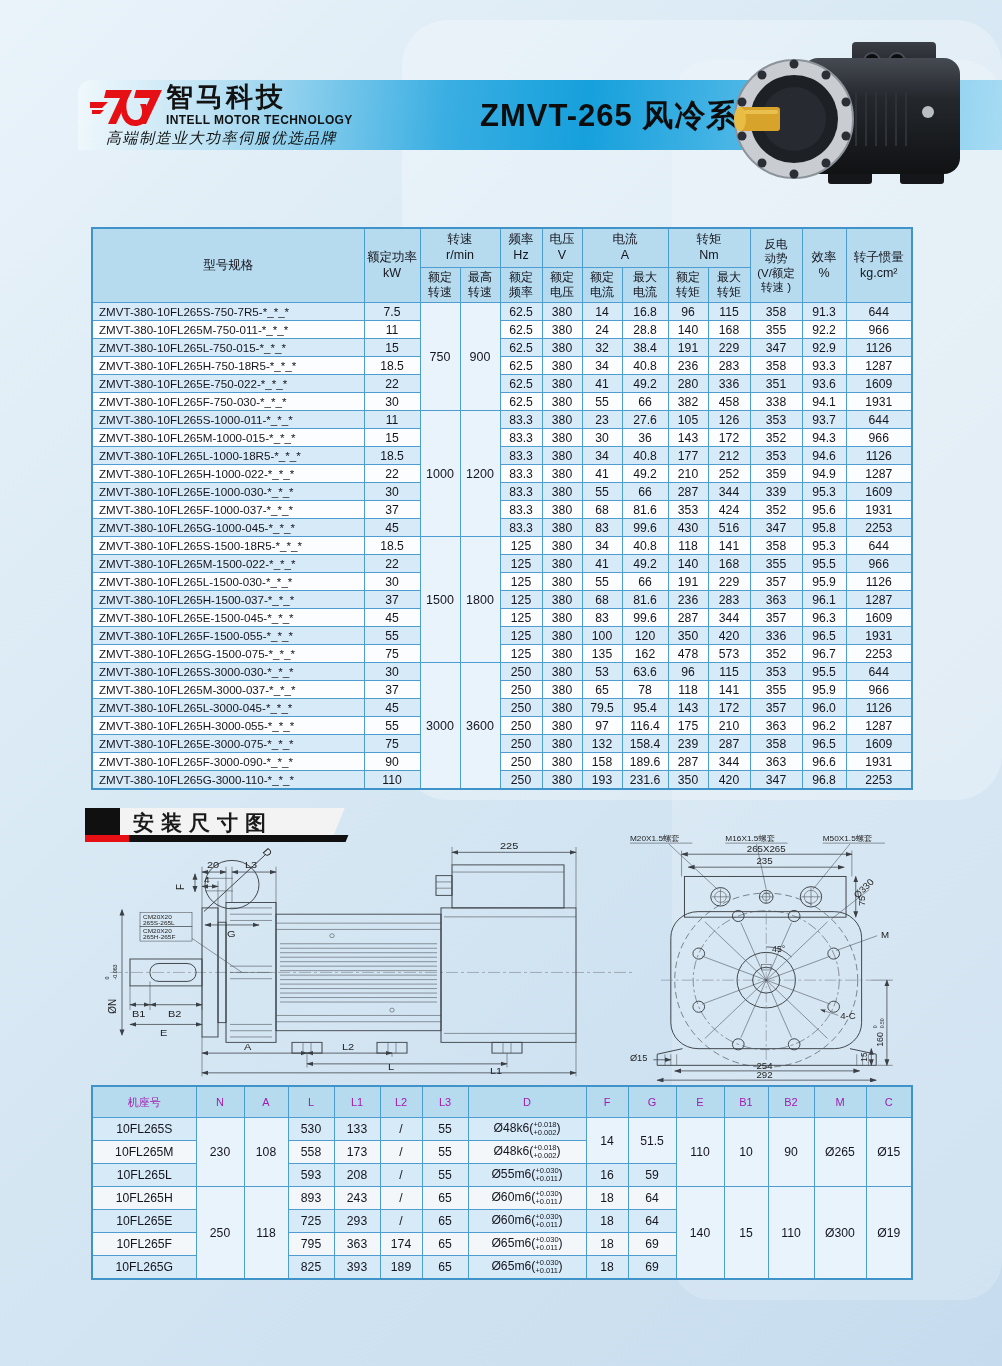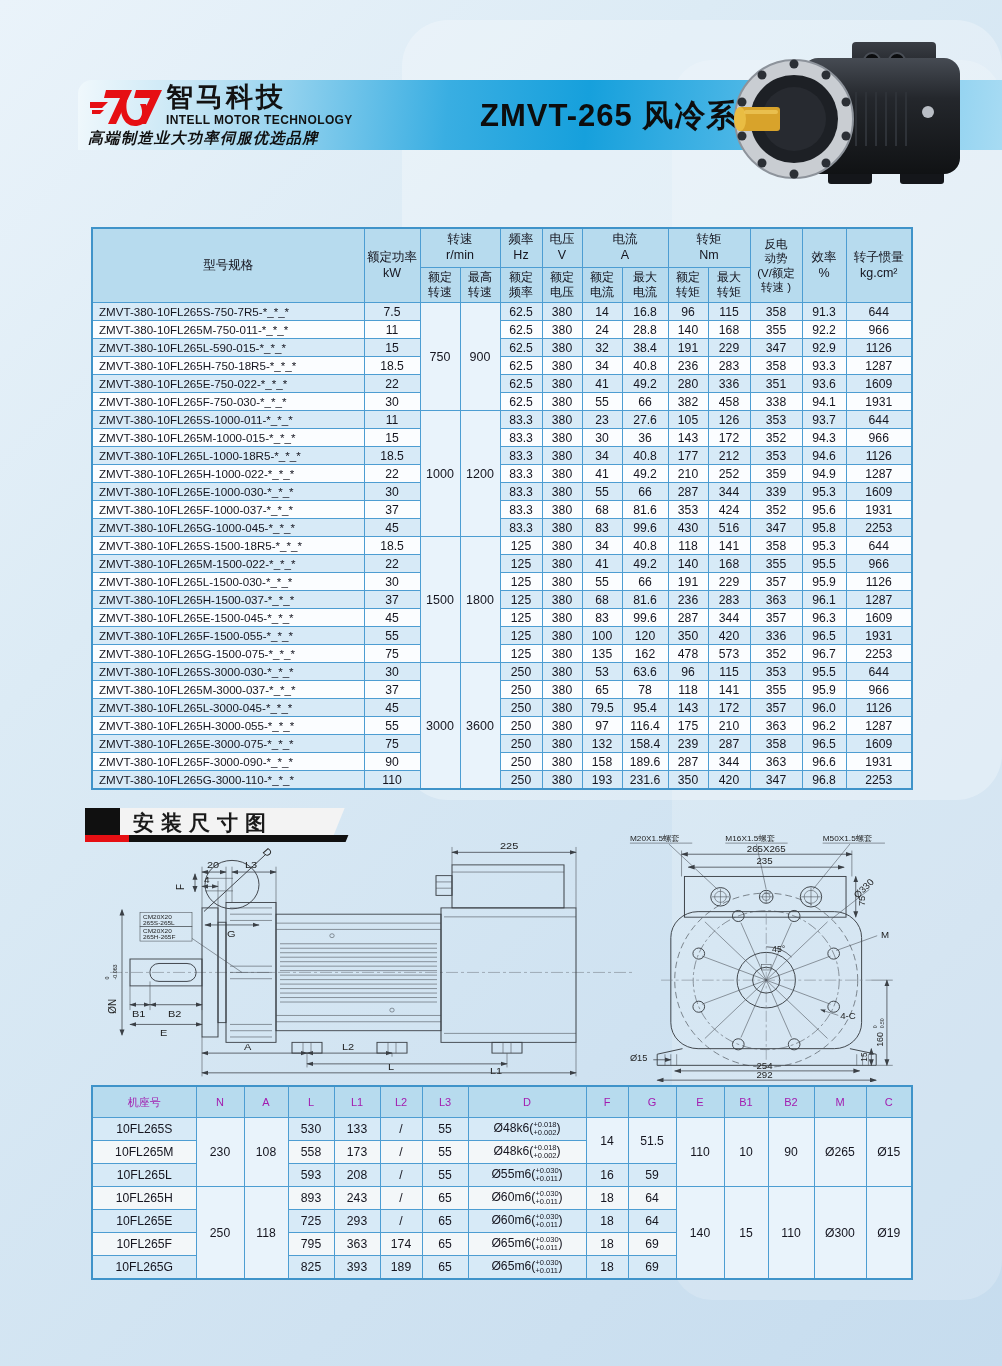--- a/index.html
+++ b/index.html
@@ -11,21 +11,21 @@
 
   
   .banner{position:absolute;left:78px;top:80px;right:0;height:70px;border-radius:14px 0 0 0;
     background:linear-gradient(95deg,#f0f8fc 0%,#bfe3f4 14%,#39aee2 40%,#16a0dc 55%,#6cc4ec 82%,#a7dbf3 100%);}
   .logo{position:absolute;left:10px;top:4px;width:480px;}
   .logo-row{display:flex;align-items:flex-start;}
   .logo-glyph{width:74px;height:40px;flex:0 0 auto;margin-top:2px;}
   .logo-col{margin-left:4px;}
   .logo-cn{font-size:27px;font-weight:700;letter-spacing:3px;color:#121212;line-height:1;}
   .logo-en{font-size:12px;font-weight:700;letter-spacing:.4px;color:#121212;margin-top:2px;}
-  .logo-tag{font-size:15px;font-weight:700;font-style:italic;color:#101010;letter-spacing:1.5px;margin-top:2px;}
+  .logo-tag{font-size:15px;font-weight:400;font-style:italic;color:#101010;letter-spacing:1.5px;margin-top:2px;margin-left:18px;}
   .banner-title{position:absolute;left:402px;top:15px;font-size:31px;font-weight:700;color:#0d0d0d;letter-spacing:1px;white-space:nowrap;}
 
   
   .sec{position:absolute;left:85px;width:280px;height:36px;}
   .sec .plate{position:absolute;left:28px;top:0;width:226px;height:28px;background:#f3f3f3;transform:skewX(-22deg);}
   .sec .bar{position:absolute;left:34px;top:27px;width:228px;height:7px;background:#101010;transform:skewX(-22deg);}
   .sec .sq{position:absolute;left:0;top:0;width:35px;height:27px;background:#101010;}
   .sec .red{position:absolute;left:0;top:27px;width:44px;height:7px;background:#e60f13;}
   .sec .txt{position:absolute;left:48px;top:1px;font-size:21px;font-weight:700;letter-spacing:7px;color:#1a1a1a;white-space:nowrap;}
   .sec1{top:176px;} .sec2{top:808px;}
@@ -223,21 +223,21 @@
           <td>380</td>
           <td>24</td>
           <td>28.8</td>
           <td>140</td>
           <td>168</td>
           <td>355</td>
           <td>92.2</td>
           <td>966</td>
         </tr>
         <tr>
-          <td class="model">ZMVT-380-10FL265L-590-015-*_*_*</td>
+          <td class="model">ZMVT-380-10FL265L-750-015-*_*_*</td>
           <td>15</td>
           <td>62.5</td>
           <td>380</td>
           <td>32</td>
           <td>38.4</td>
           <td>191</td>
           <td>229</td>
           <td>347</td>
           <td>92.9</td>
           <td>1126</td>

